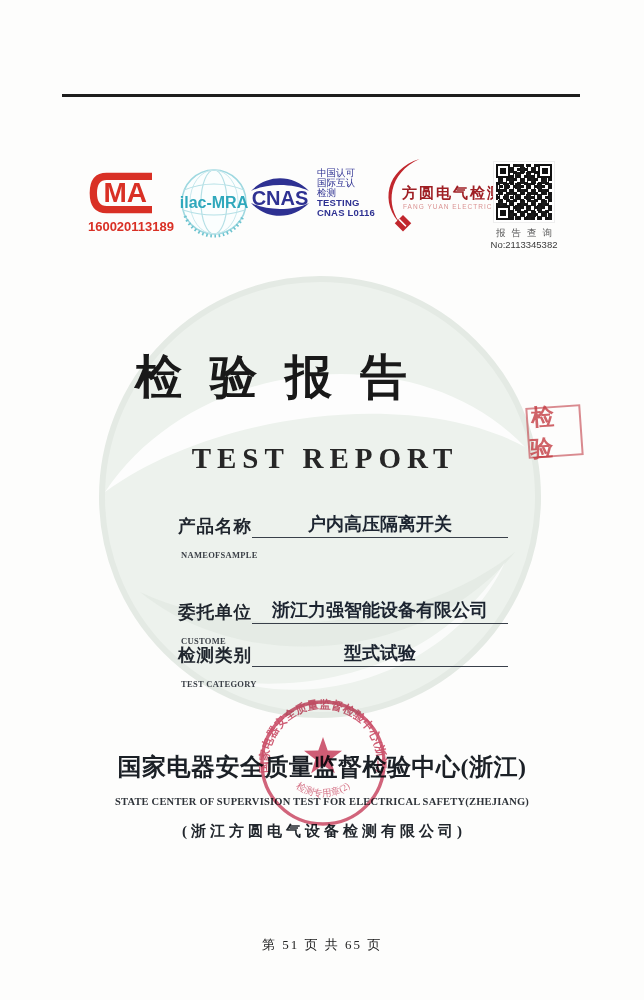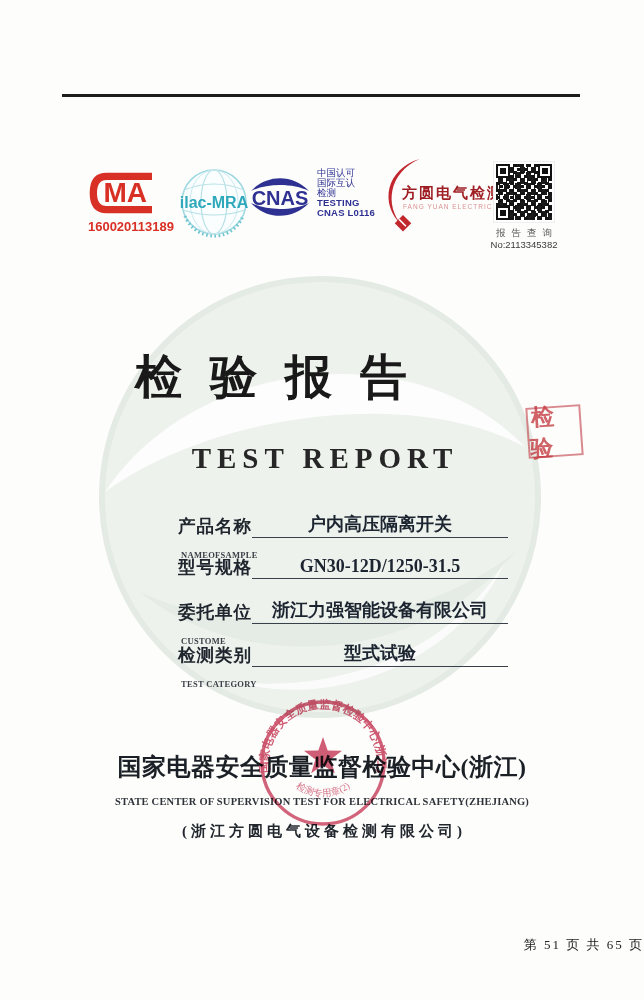--- a/index.html
+++ b/index.html
@@ -78,21 +78,21 @@
   .org-cn  { position:absolute; left:0; top:751px; width:644px; text-align:center; z-index:1;
              font-size:24px; font-weight:700; color:#1b2026; letter-spacing:0.5px; }
   .org-en  { position:absolute; left:0; top:796px; width:644px; text-align:center; z-index:1;
              font-size:10.5px; font-weight:700; color:#2e3339; letter-spacing:0.2px; }
   .org-sub { position:absolute; left:0; top:822px; width:644px; text-align:center; z-index:1;
              font-size:15px; font-weight:700; color:#22272d; letter-spacing:4px; text-indent:4px; }
   .stamp   { position:absolute; left:253px; top:693px; width:140px; height:140px; z-index:3;
              mix-blend-mode:multiply; opacity:.92; }
 
   
-  .footer { position:absolute; left:0; top:936px; width:644px; text-align:right;
+  .footer { position:absolute; left:0; top:936px; width:644px; text-align:center;
             font-size:13px; color:#222; letter-spacing:2px; }
 </style>
 </head>
 <body>
 
 <div class="page">
 
   <svg class="watermark" viewBox="0 0 470 470" aria-hidden="true">
     <circle cx="235" cy="235" r="218" fill="#edf2ed"></circle>
     <circle cx="235" cy="235" r="218" fill="none" stroke="#e4eae4" stroke-width="6"></circle>
@@ -157,24 +157,20 @@
   </div>
 
   <div class="form-row r1">
     <div class="frow-main">
       <span class="flabel">产品名称</span>
       <span class="fvalue">户内高压隔离开关</span>
     </div>
     <div class="fsub">NAMEOFSAMPLE</div>
   </div>
   <div class="form-row r2">
-    <div class="frow-main">
-      <span class="flabel">型号规格</span>
-      <span class="fvalue">GN30-12D/1250-31.5</span>
-    </div>
   </div>
   <div class="form-row r4">
     <div class="frow-main">
       <span class="flabel">检测类别</span>
       <span class="fvalue">型式试验</span>
     </div>
     <div class="fsub">TEST CATEGORY</div>
   </div>
   <div class="form-row r3">
     <div class="frow-main">

